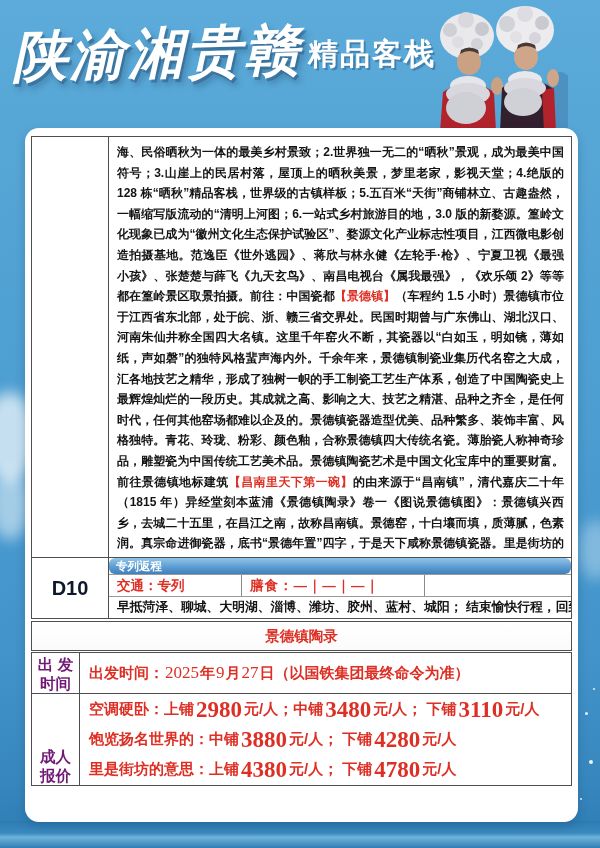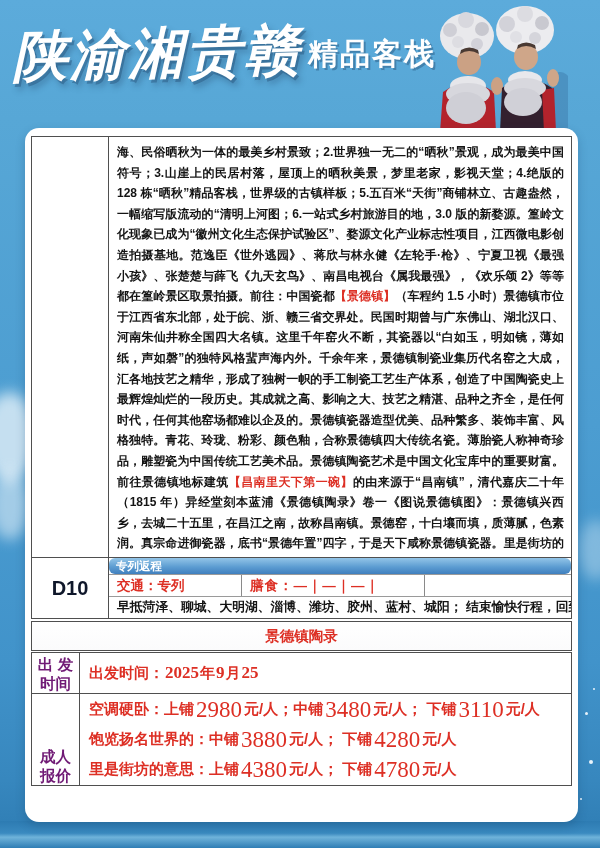--- a/index.html
+++ b/index.html
@@ -68,22 +68,22 @@
 
   .btable{margin-top:1px;border:1px solid var(--border);}
   .lcol2{width:48px;flex:0 0 48px;border-right:1px solid var(--border);
     display:flex;flex-direction:column;align-items:center;justify-content:flex-end;
     font-size:15.5px;font-weight:800;color:#701a75;line-height:19px;white-space:pre;}
   .brow2{border-top:1px solid var(--border);}
   .sub{display:flex;align-items:center;padding-left:9px;white-space:nowrap;overflow:hidden;}
   .dep .sub{height:40px;}
   .price .sub{height:30.3px;}
   .seg-plabel{color:var(--red);font-weight:800;font-size:15px;}
-  .seg-dnum{color:var(--red);font-weight:700;font-family:"Liberation Serif","DejaVu Serif",serif;font-size:17px;padding:0 1px;}
-  .seg-pnum{color:var(--red);font-weight:400;font-family:"Liberation Serif","DejaVu Serif",serif;font-size:23px;line-height:1;padding:0 2px;}
+  .seg-dnum{color:var(--red);font-weight:400;font-family:"Liberation Serif","DejaVu Serif",serif;font-size:17px;padding:0 1px;}
+  .seg-pnum{color:var(--red);font-weight:700;font-family:"Liberation Serif","DejaVu Serif",serif;font-size:23px;line-height:1;padding:0 2px;}
 </style>
 </head>
 <body>
 
 <div class="page">
 
   <div class="cloud c1"></div>
   <div class="cloud c2"></div>
   <div class="cloud c3"></div>
   <div class="dot d1"></div>
@@ -162,21 +162,22 @@
     <div class="btable">
       <div class="trow dep">
         <div class="lcol2"><span>出 发</span><span>时间</span></div>
         <div class="rcol">
           <div class="sub">
               <span class="seg-plabel">出发时间：</span>
               <span class="seg-dnum">2025</span>
               <span class="seg-plabel"> 年 </span>
               <span class="seg-dnum">9</span>
               <span class="seg-plabel"> 月 </span>
-              <span class="seg-dnum">25</span>
+              <span class="seg-dnum">27</span>
+              <span class="seg-plabel"> 日（以国铁集团最终命令为准）</span>
             </div>
         </div>
       </div>
       <div class="trow brow2 price">
         <div class="lcol2"><span>成人</span><span>报价</span></div>
         <div class="rcol">
           <div class="sub">
               <span class="seg-plabel">空调硬卧：上铺 </span>
               <span class="seg-pnum">2980</span>
               <span class="seg-plabel"> 元/人；中铺 </span>

